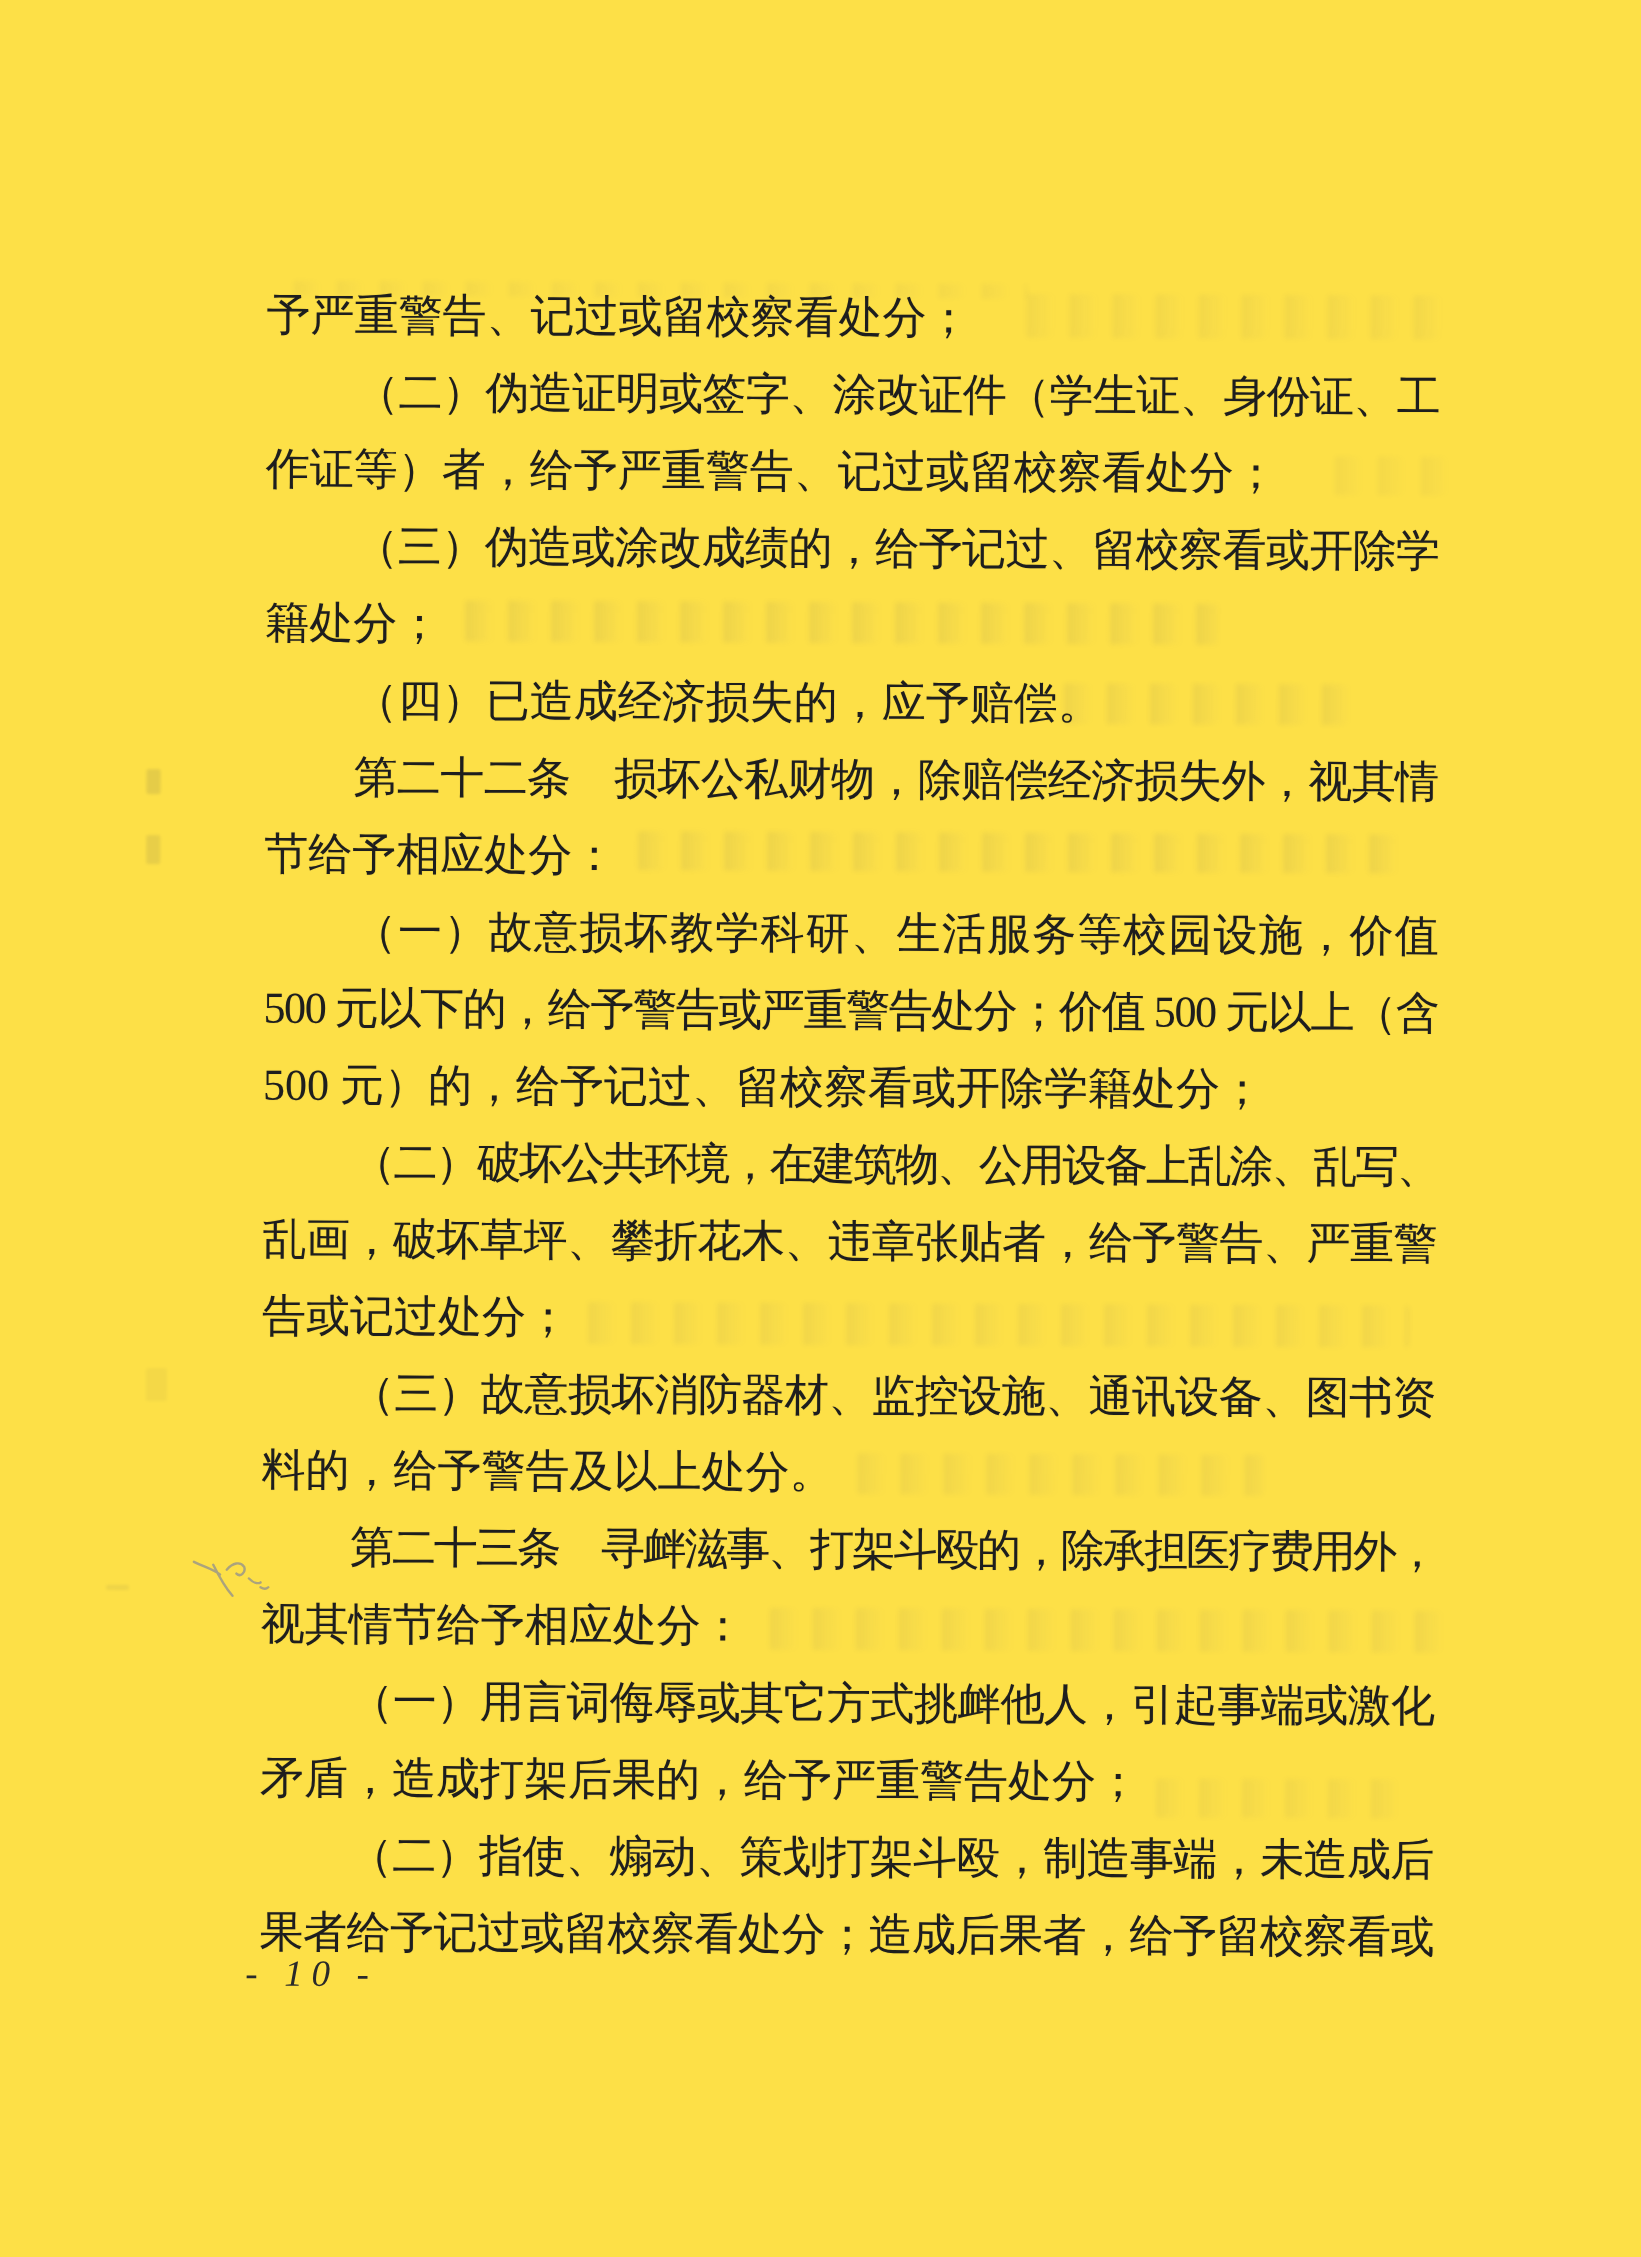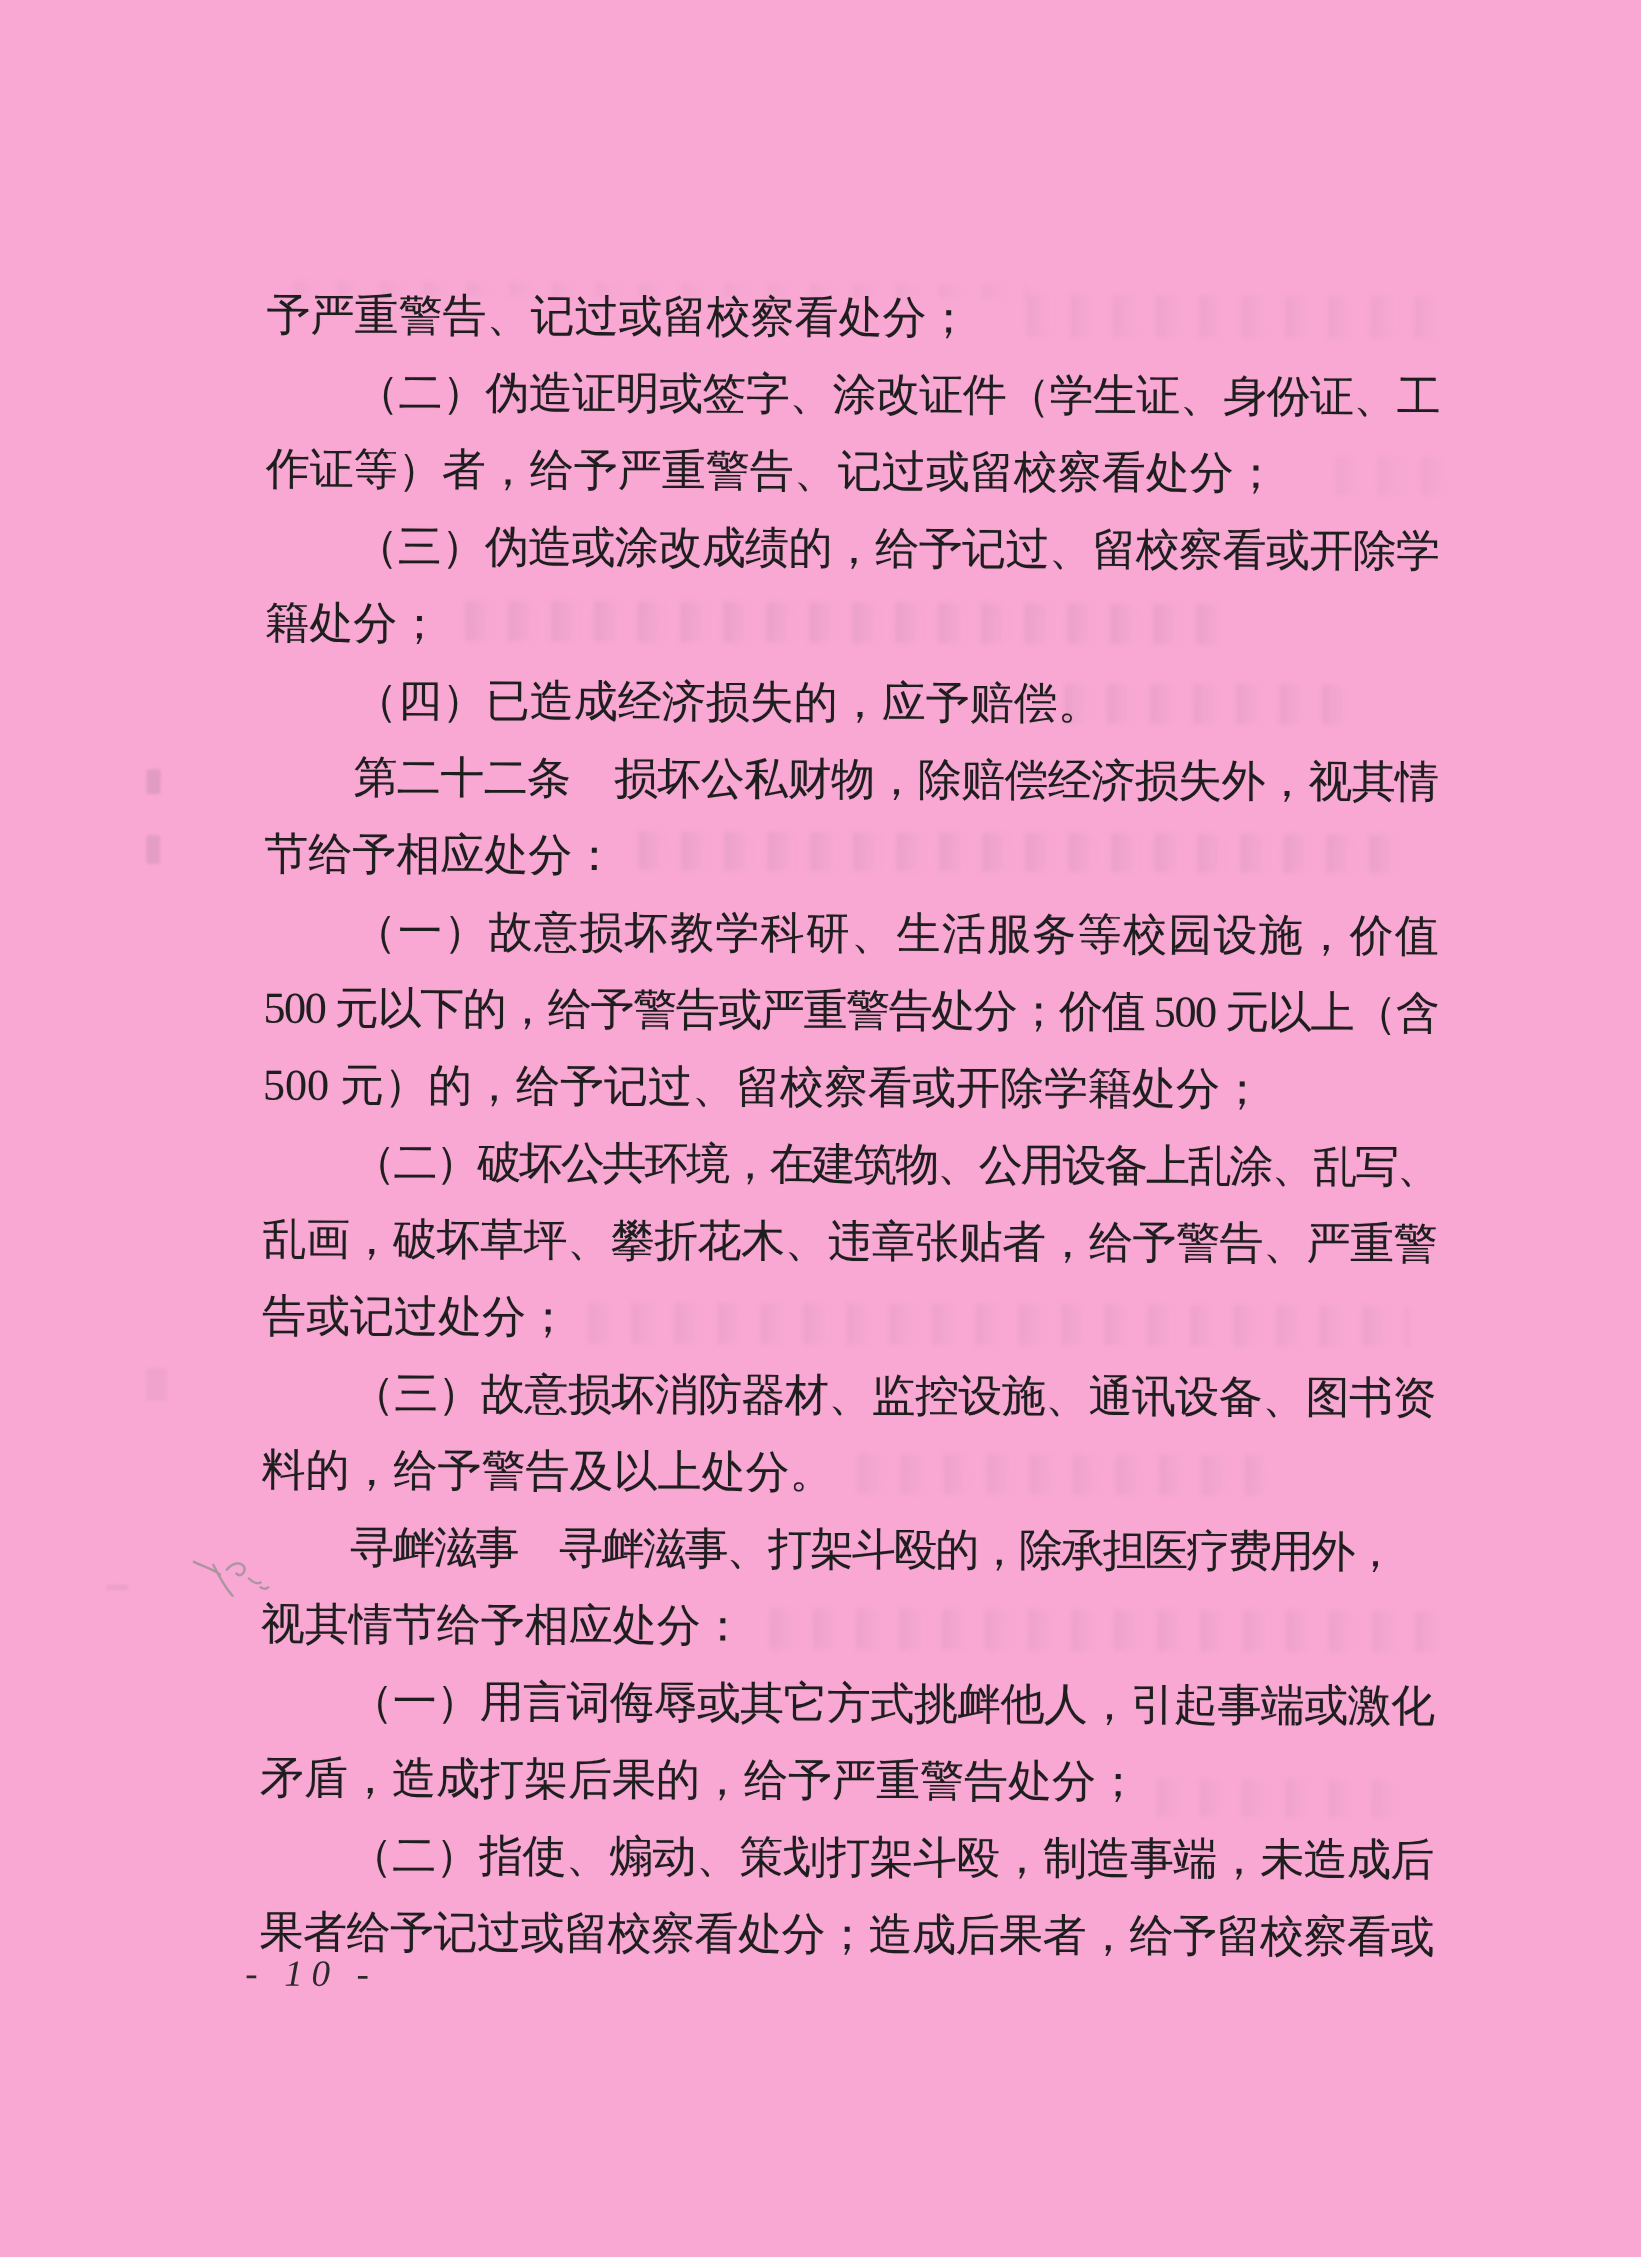--- a/index.html
+++ b/index.html
@@ -10,21 +10,21 @@
   body {
     width: 1641px;
     height: 2257px;
     position: relative;
     overflow: hidden;
     font-family: "Liberation Serif", "DejaVu Serif", serif;
   }
   .sheet {
     position: absolute;
     inset: 0;
-    background: #f9a8d4;
+    background: #fde047;
   }
   .sheet-content {
     position: absolute;
     inset: 0;
     transform: rotate(0.25deg);
     transform-origin: 50% 50%;
   }
   .text-block {
     position: absolute;
     left: 263px;
@@ -118,21 +118,21 @@
       <div class="line indent justify"><span class="txt" style="letter-spacing: -0.6px;"><b class="head">第二十二条</b><span>　损坏公私财物，除赔偿经济损失外，视其情</span></span></div>
       <div class="line"><span class="txt"><span>节给予相应处分：</span></span></div>
       <div class="line indent justify"><span class="txt" style="letter-spacing: 1.3px;"><span>（一）故意损坏教学科研、生活服务等校园设施，价值</span></span></div>
       <div class="line justify"><span class="txt" style="letter-spacing: -1.4px;"><span>500 元以下的，给予警告或严重警告处分；价值 500 元以上（含</span></span></div>
       <div class="line"><span class="txt"><span>500 元）的，给予记过、留校察看或开除学籍处分；</span></span></div>
       <div class="line indent justify"><span class="txt" style="letter-spacing: -2.2px;"><span>（二）破坏公共环境，在建筑物、公用设备上乱涂、乱写、</span></span></div>
       <div class="line justify"><span class="txt" style="letter-spacing: -0.5px;"><span>乱画，破坏草坪、攀折花木、违章张贴者，给予警告、严重警</span></span></div>
       <div class="line"><span class="txt"><span>告或记过处分；</span></span></div>
       <div class="line indent justify"><span class="txt" style="letter-spacing: -0.6px;"><span>（三）故意损坏消防器材、监控设施、通讯设备、图书资</span></span></div>
       <div class="line"><span class="txt"><span>料的，给予警告及以上处分。</span></span></div>
-      <div class="line indent justify"><span class="txt" style="letter-spacing: -2.2px;"><b class="head">寻衅滋事</b><span>　寻衅滋事、打架斗殴的，除承担医疗费用外，</span></span></div>
+      <div class="line indent justify"><span class="txt" style="letter-spacing: -2.2px;"><b class="head">第二十三条</b><span>　寻衅滋事、打架斗殴的，除承担医疗费用外，</span></span></div>
       <div class="line"><span class="txt"><span>视其情节给予相应处分：</span></span></div>
       <div class="line indent justify"><span class="txt" style="letter-spacing: -0.6px;"><span>（一）用言词侮辱或其它方式挑衅他人，引起事端或激化</span></span></div>
       <div class="line"><span class="txt"><span>矛盾，造成打架后果的，给予严重警告处分；</span></span></div>
       <div class="line indent justify"><span class="txt" style="letter-spacing: -0.6px;"><span>（二）指使、煽动、策划打架斗殴，制造事端，未造成后</span></span></div>
       <div class="line justify"><span class="txt" style="letter-spacing: -0.5px;"><span>果者给予记过或留校察看处分；造成后果者，给予留校察看或</span></span></div>
     </div>
 
     <div class="page-number">- 10 -</div>
 
   </div>

